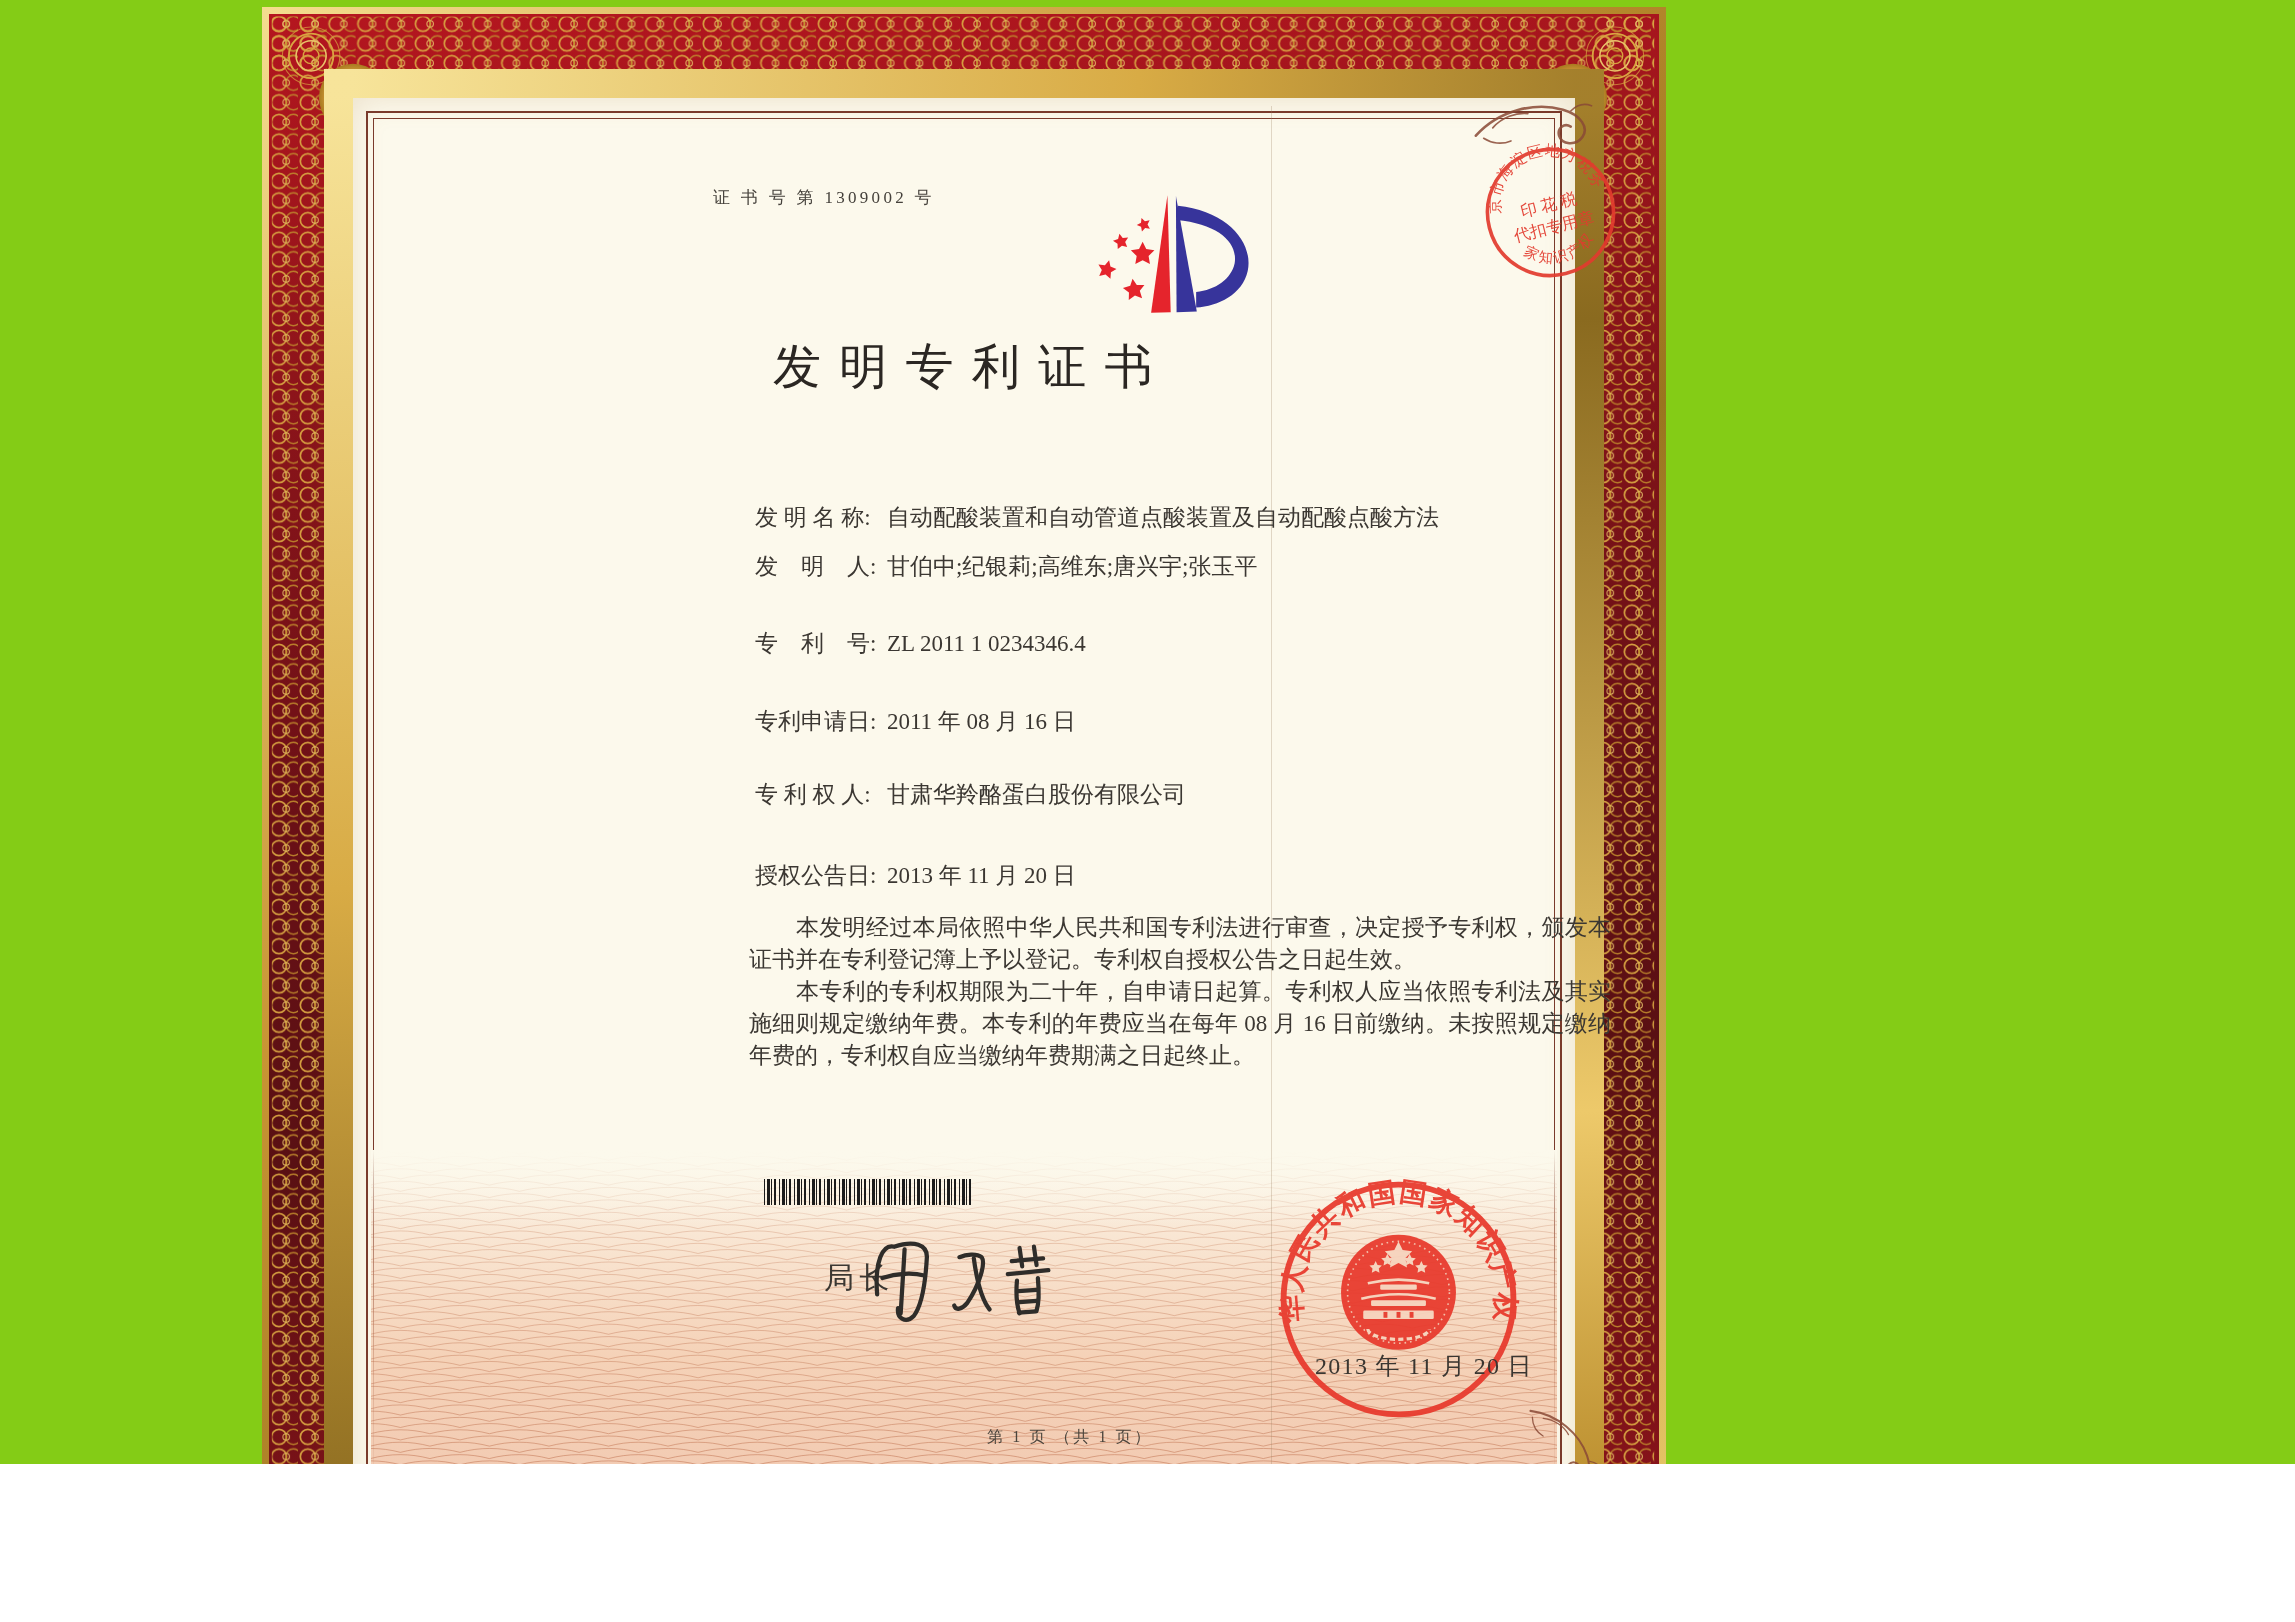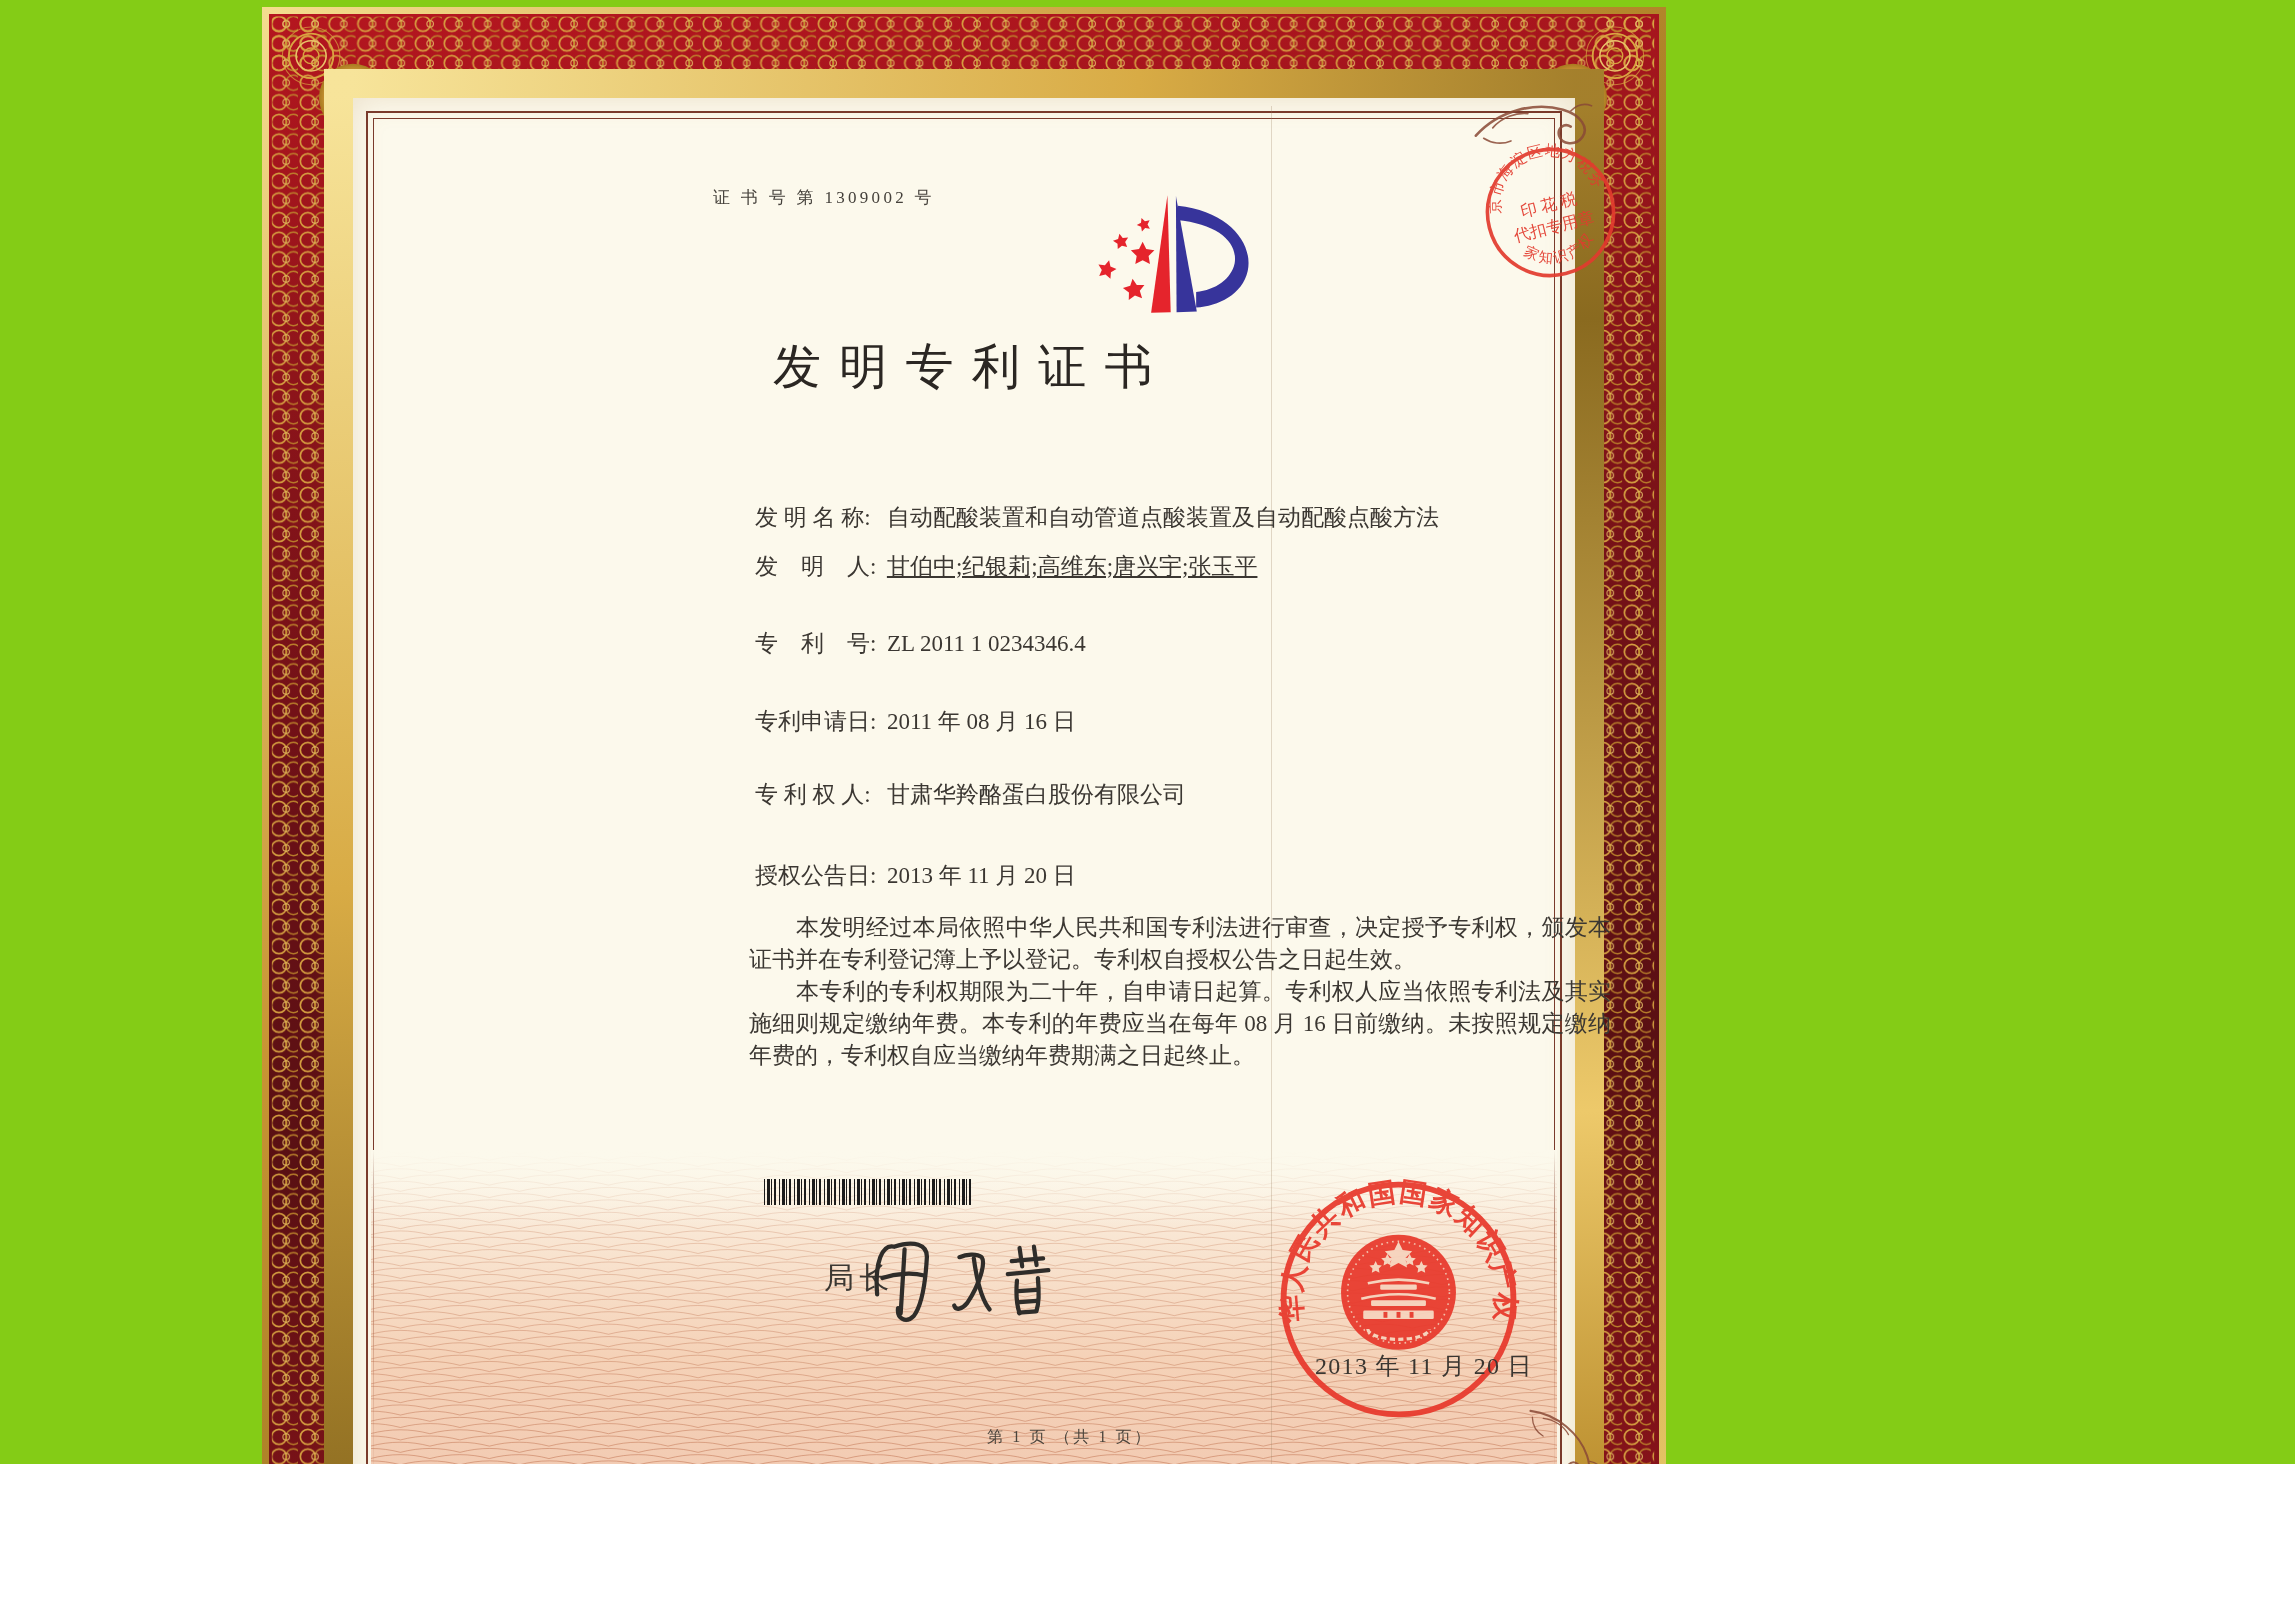--- a/index.html
+++ b/index.html
@@ -218,21 +218,21 @@
       <text x="107.5" y="104" text-anchor="middle" font-size="25" class="stamp-red">印 花 税</text>
       <text x="107.5" y="138" text-anchor="middle" font-size="25" class="stamp-red">代扣专用章</text>
       <text font-size="22" letter-spacing="3" class="stamp-red">
         <textPath href="#arcB" startOffset="50%" text-anchor="middle">国家知识产权局</textPath>
       </text>
     </svg>
 
     <div class="row" style="top:488px;">
       <span class="lab">发 明 名 称:</span><span class="val">自动配酸装置和自动管道点酸装置及自动配酸点酸方法</span>
     </div>
-    <div class="row" style="top:537px;text-decoration:underline;">
+    <div class="row" style="top:537px;">
       <span class="lab">发　明　人:</span><span class="val">甘伯中;纪银莉;高维东;唐兴宇;张玉平</span>
     </div>
     <div class="row" style="top:614px;">
       <span class="lab">专　利　号:</span><span class="val">ZL 2011 1 0234346.4</span>
     </div>
     <div class="row" style="top:692px;">
       <span class="lab">专利申请日:</span><span class="val">2011 年 08 月 16 日</span>
     </div>
     <div class="row" style="top:765px;">
       <span class="lab">专 利 权 人:</span><span class="val">甘肃华羚酪蛋白股份有限公司</span>

